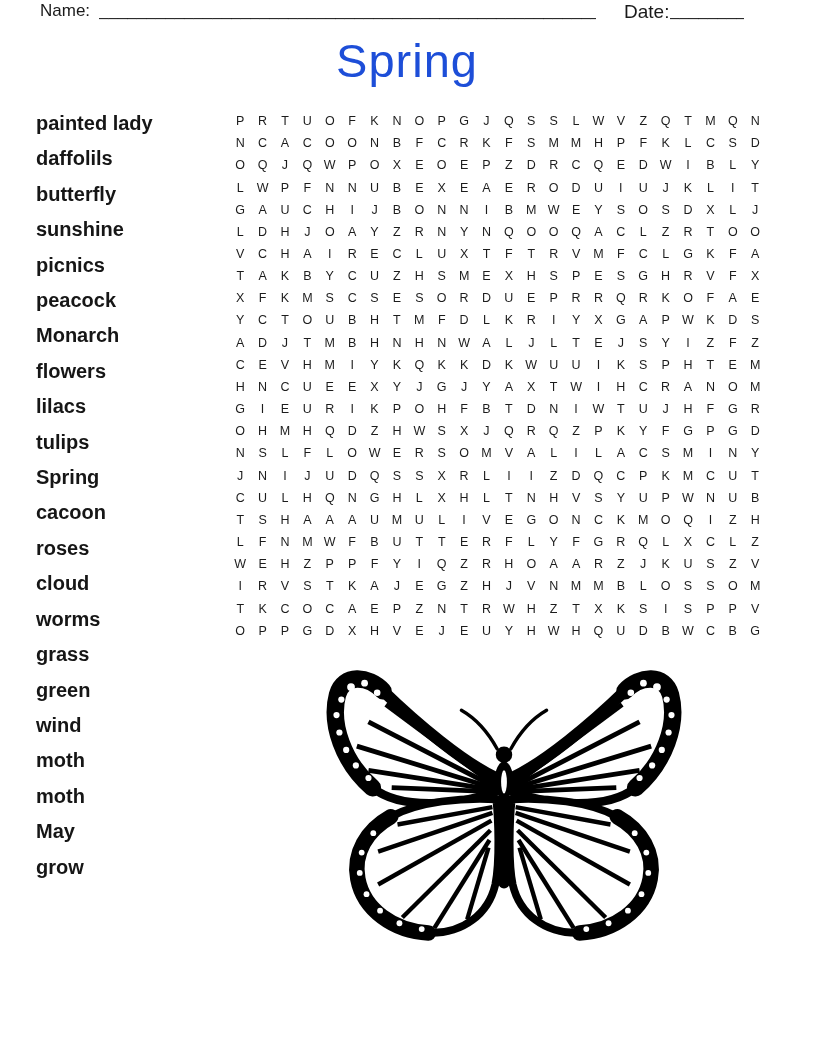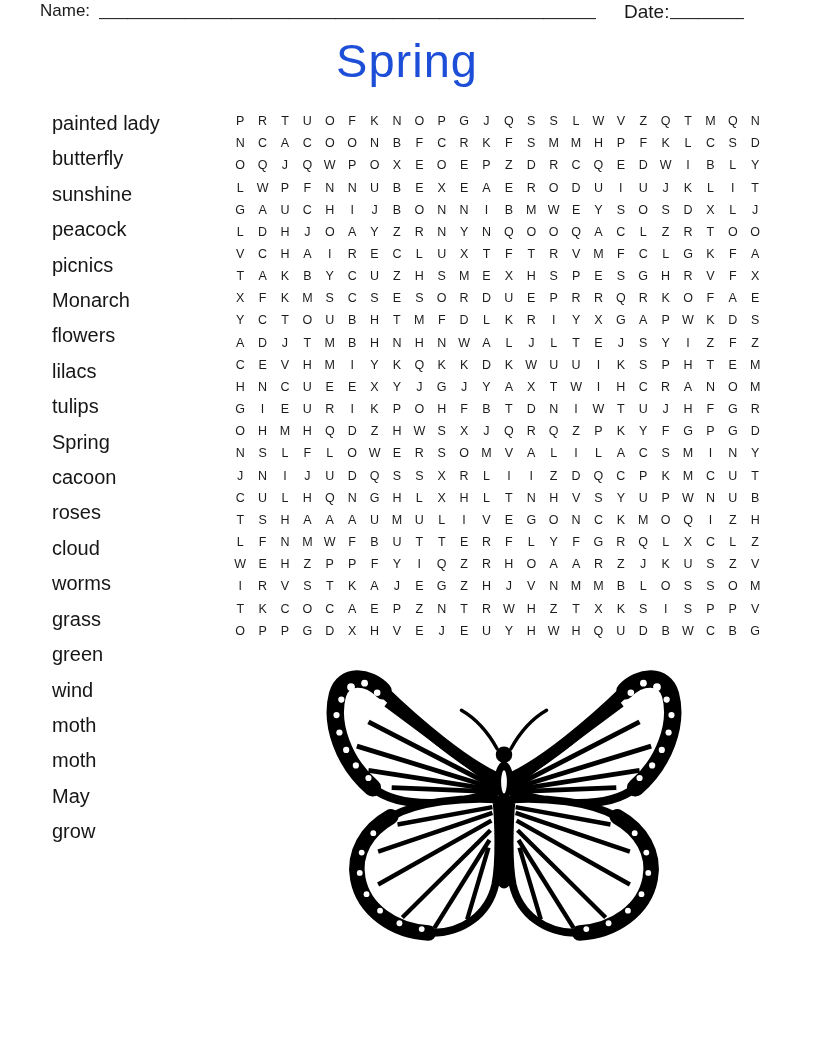--- a/index.html
+++ b/index.html
@@ -12,21 +12,21 @@
              white-space:nowrap;overflow:hidden;letter-spacing:0;}
   .date-label{position:absolute;left:624px;top:1px;font-size:19px;}
   .date-line{position:absolute;left:670px;top:1px;width:74px;font-size:17px;
              white-space:nowrap;overflow:hidden;}
 
   
   .title{position:absolute;top:33px;left:0;right:0;text-align:center;
          font-size:47px;font-weight:400;color:#1d4ed8;letter-spacing:1px;}
 
   
-  .word-list{position:absolute;left:52px;top:106px;width:180px;}
+  .word-list{position:absolute;left:36px;top:106px;width:180px;font-weight:bold;}
   .word{font-size:20px;line-height:35.4px;color:#161616;white-space:nowrap;}
 
   
   .letter-grid{position:absolute;left:229px;top:110px;}
   .grid-row{display:flex;height:22.17px;align-items:center;}
   .grid-cell{width:22.4px;text-align:center;font-size:12.5px;color:#1c1c1c;}
 
   
   .butterfly{position:absolute;left:291px;top:654px;width:426px;height:310px;}
   .butterfly svg{width:100%;height:100%;}
@@ -38,24 +38,25 @@
 
   <span class="name-label">Name:</span>
   <span class="name-line">____________________________________________________________</span>
   <span class="date-label">Date:</span>
   <span class="date-line">____________</span>
 
   <div class="title">Spring</div>
 
   <div class="word-list">
       <div class="word">painted lady</div>
+      <div class="word">daffolils</div>
       <div class="word">butterfly</div>
       <div class="word">sunshine</div>
+      <div class="word">picnics</div>
       <div class="word">peacock</div>
-      <div class="word">picnics</div>
       <div class="word">Monarch</div>
       <div class="word">flowers</div>
       <div class="word">lilacs</div>
       <div class="word">tulips</div>
       <div class="word">Spring</div>
       <div class="word">cacoon</div>
       <div class="word">roses</div>
       <div class="word">cloud</div>
       <div class="word">worms</div>
       <div class="word">grass</div>

